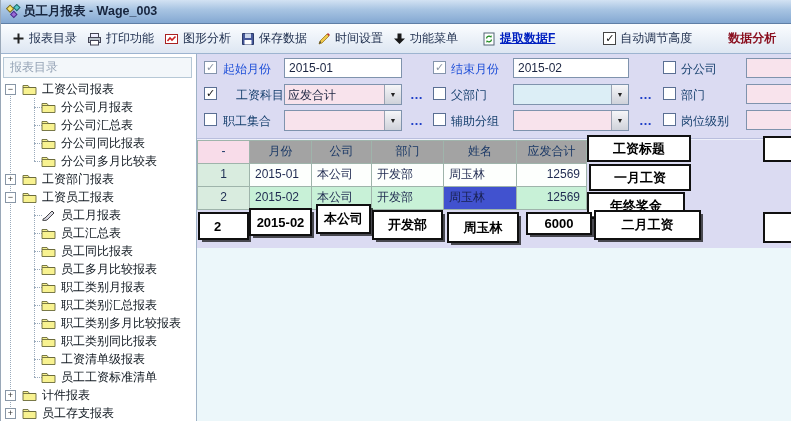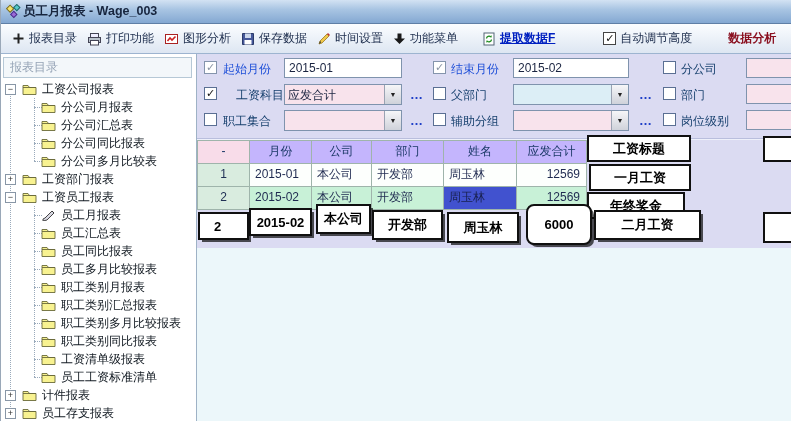--- a/index.html
+++ b/index.html
@@ -54,21 +54,21 @@
   .boxf{height:20px;}
   .pink{background:#f8e3ec;}
   .blue{background:#dceef6;}
   .more{position:absolute;width:16px;height:14px;color:#2040c8;font-weight:bold;text-align:center;
         letter-spacing:1px;font-size:13px;line-height:10px;}
   
   .grid{position:absolute;left:0;top:86px;border-top:1px solid #9fb4ab;border-left:1px solid #9fb4ab;}
   .grow{display:flex;}
   .gcell{box-sizing:border-box;border-right:1px solid #9fb4ab;border-bottom:1px solid #9fb4ab;
     height:23px;line-height:21px;overflow:hidden;color:#1f2a50;text-align:center;}
-  .gcell.hgreen{background:#c4b5fd;color:#1a3866;}
+  .gcell.hgreen{background:#a3a3a3;color:#1a3866;}
   .gcell.hpink{background:#f8dce9;color:#1a3866;}
   .gcell.rownum{background:#d9ecdf;color:#203055;}
   .gcell.w{background:#fdfffd;}
   .gcell.g{background:#c8f1d7;}
   .gcell.txt{text-align:left;padding-left:5px;}
   .gcell.num{text-align:right;padding-right:6px;}
   .gcell.selcell{background:#4152cf;color:#18204e;}
   
   .editbox{position:absolute;background:#fff;border:2px solid #101010;box-sizing:border-box;
     font-weight:bold;font-size:13px;color:#000;display:flex;align-items:center;justify-content:center;
@@ -439,17 +439,17 @@
     <div class="obox obox-header">工资标题</div>
     <div class="obox obox-v1">一月工资</div>
     <div class="obox obox-v2">年终奖金</div>
     <div class="obox obox-p1"></div>
     <div class="obox obox-p2"></div>
   <div class="editbox left" style="left: 1px; top: 158px; width: 51px; height: 28px;">2</div>
       <div class="editbox" style="left: 52px; top: 154px; width: 63px; height: 28px;">2015-02</div>
       <div class="editbox" style="left: 119px; top: 150px; width: 55px; height: 30px;">本公司</div>
       <div class="editbox" style="left: 175px; top: 156px; width: 71px; height: 30px;">开发部</div>
       <div class="editbox" style="left: 250px; top: 158px; width: 72px; height: 31px;">周玉林</div>
-      <div class="editbox" style="left: 329px; top: 150px; width: 66px; height: 41px; border-radius: 8px;">6000</div>
+      <div class="editbox" style="left: 329px; top: 158px; width: 66px; height: 23px;">6000</div>
       <div class="editbox" style="left: 397px; top: 156px; width: 107px; height: 30px;">二月工资</div>
     </div>
 
 </div>
 
 </body></html>

